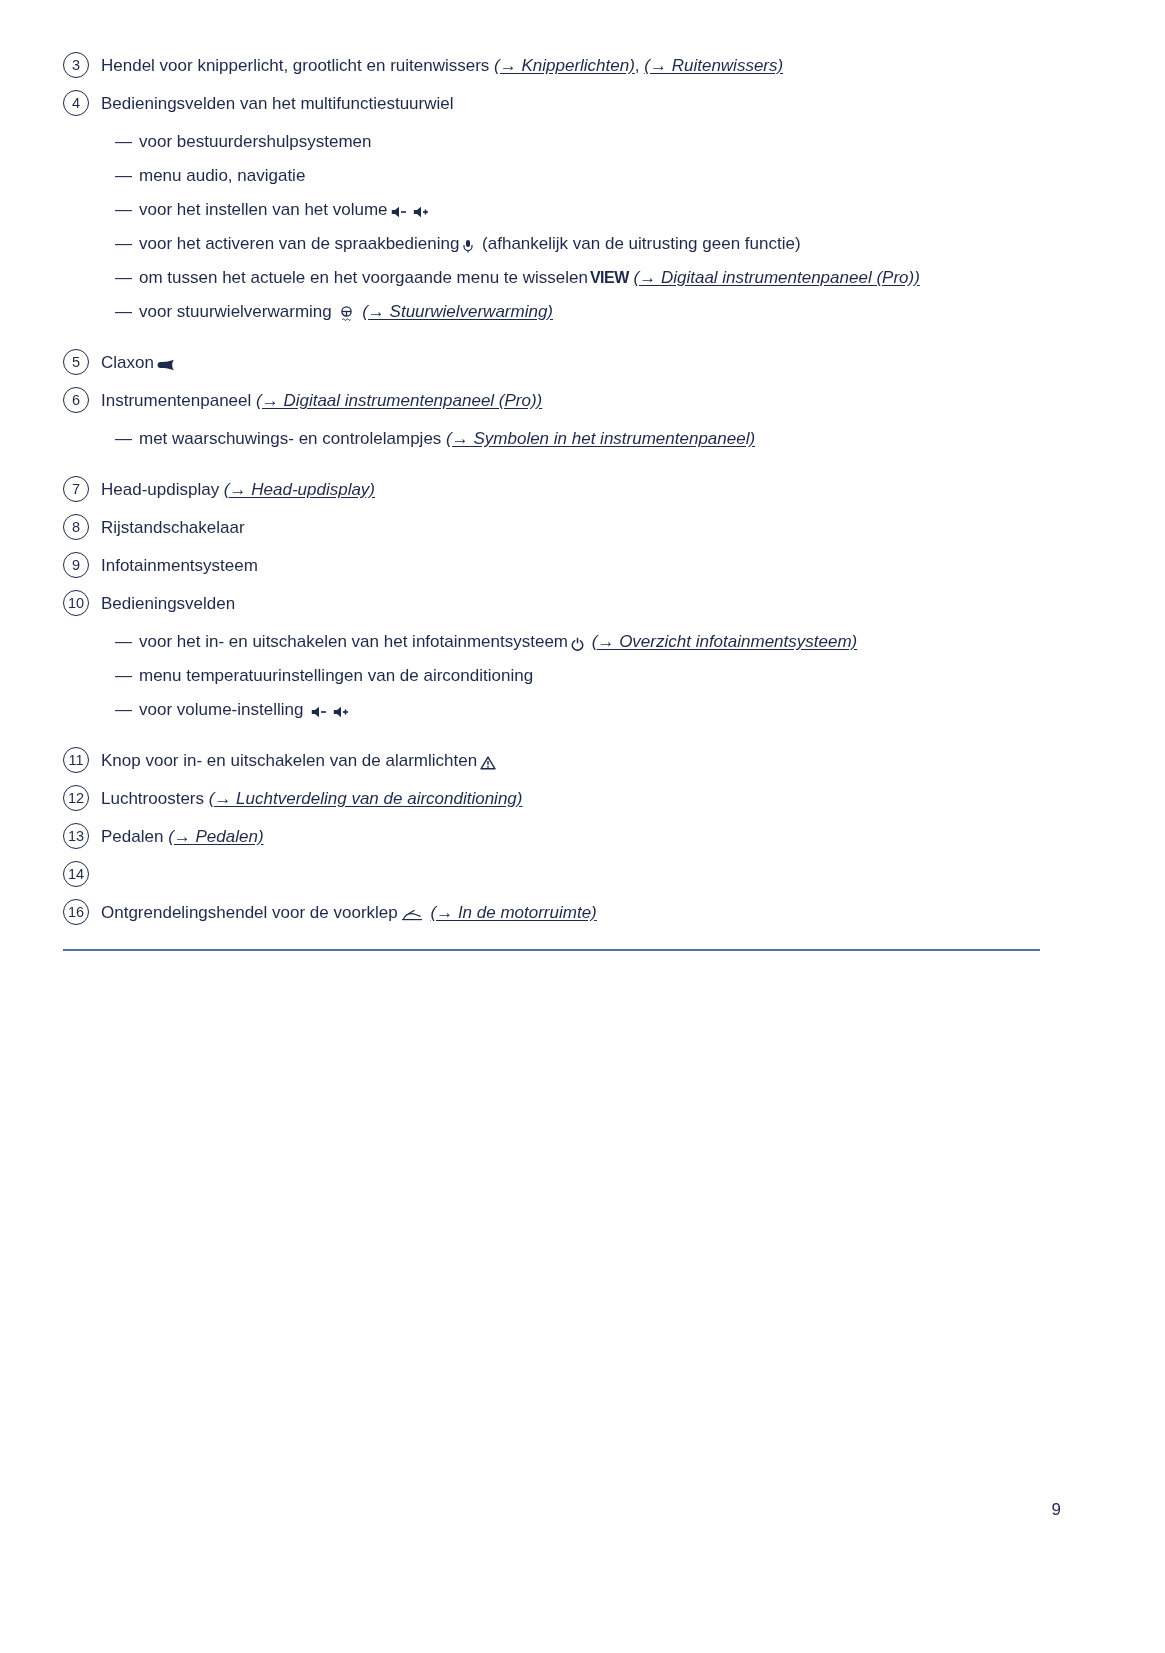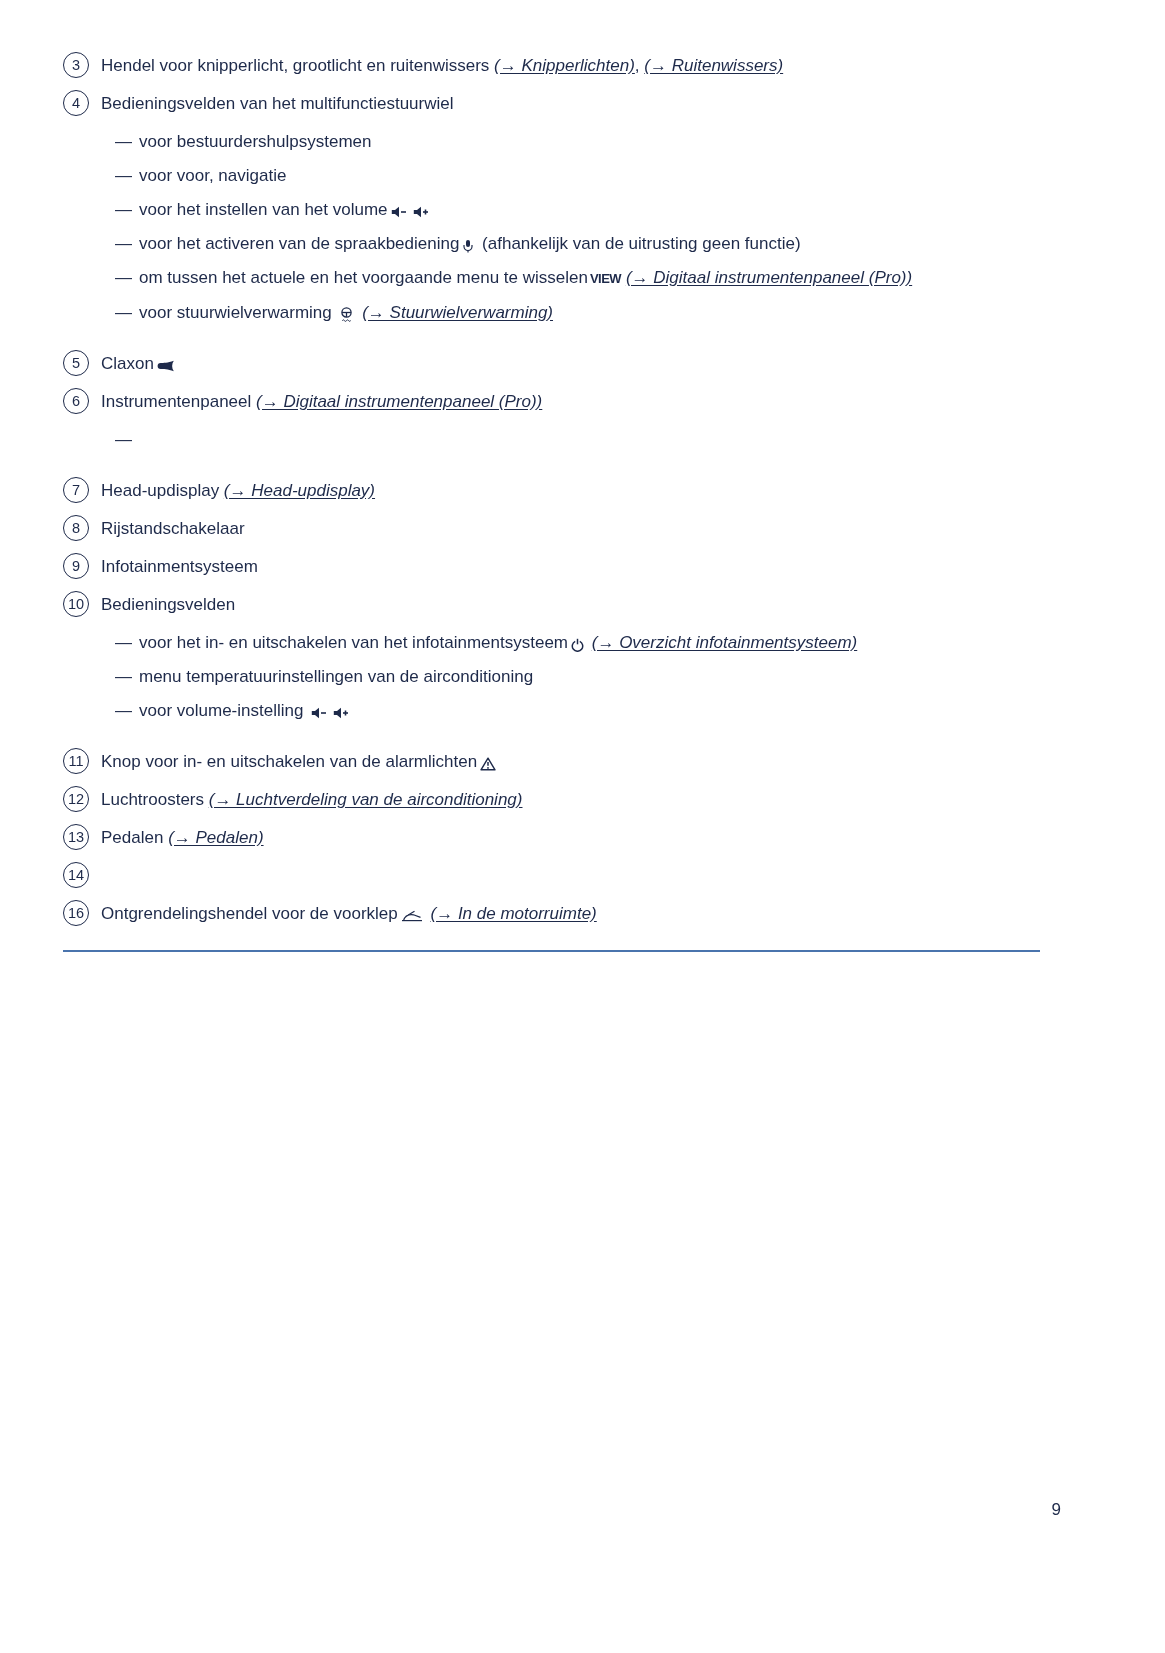--- a/index.html
+++ b/index.html
@@ -55,21 +55,21 @@
   .link {
     color: inherit;
     font-style: italic;
     text-decoration: underline;
     text-underline-offset: 2px;
     cursor: pointer;
   }
   .kbd {
     font-weight: 700;
     letter-spacing: -0.5px;
-    font-size: 13px;
+    font-size: 16px;
     margin-left: 2px;
   }
   .icon {
     display: inline-block;
     vertical-align: -1px;
     margin: 0 3px;
     line-height: 1;
   }
   .icon svg { display: inline-block; vertical-align: middle; }
   .rule {
@@ -98,21 +98,21 @@
       <div class="item">
         <span class="badge">4</span>
         <span class="txt"><span>Bedieningsvelden van het multifunctiestuurwiel</span></span>
       </div>
       <div class="sub first">
         <span class="dash">—</span>
         <span class="txt"><span>voor bestuurdershulpsystemen</span></span>
       </div>
       <div class="sub">
         <span class="dash">—</span>
-        <span class="txt"><span>voor voor, navigatie</span></span>
+        <span class="txt"><span>menu audio, navigatie</span></span>
       </div>
       <div class="sub">
         <span class="dash">—</span>
         <span class="txt"><span>voor het instellen van het volume</span><span class="icon"><svg width="16" height="12" viewBox="0 0 16 12">
               <path d="M0.8 4 H4 L8 0.8 V11.2 L4 8 H0.8 Z" fill="currentColor"></path>
               <rect x="10" y="5.2" width="5" height="1.6" fill="currentColor"></rect>
             </svg></span><span class="icon"><svg width="16" height="12" viewBox="0 0 16 12">
               <path d="M0.8 4 H4 L8 0.8 V11.2 L4 8 H0.8 Z" fill="currentColor"></path>
               <rect x="10" y="5.2" width="5" height="1.6" fill="currentColor"></rect>
               <rect x="11.7" y="3.5" width="1.6" height="5" fill="currentColor"></rect>
@@ -144,20 +144,21 @@
         <span class="txt"><span>Claxon</span><span class="icon"><svg width="18" height="12" viewBox="0 0 18 12">
               <path d="M16.8 0.8 C10.5 3 6.5 3 3.6 3 A3 3 0 0 0 3.6 9 C6.5 9 10.5 9 16.8 11.2 C14.6 8 14.6 4 16.8 0.8 Z" fill="currentColor"></path>
             </svg></span></span>
       </div>
       <div class="item">
         <span class="badge">6</span>
         <span class="txt"><span>Instrumentenpaneel </span><a class="link" href="#">(→ Digitaal instrumentenpaneel (Pro))</a></span>
       </div>
       <div class="sub first">
         <span class="dash">—</span>
+        <span class="txt"><span>met waarschuwings- en controlelampjes </span><a class="link" href="#">(→ Symbolen in het instrumentenpaneel)</a></span>
       </div>
       <div class="item gap">
         <span class="badge">7</span>
         <span class="txt"><span>Head-updisplay </span><a class="link" href="#">(→ Head-updisplay)</a></span>
       </div>
       <div class="item">
         <span class="badge">8</span>
         <span class="txt"><span>Rijstandschakelaar</span></span>
       </div>
       <div class="item">

